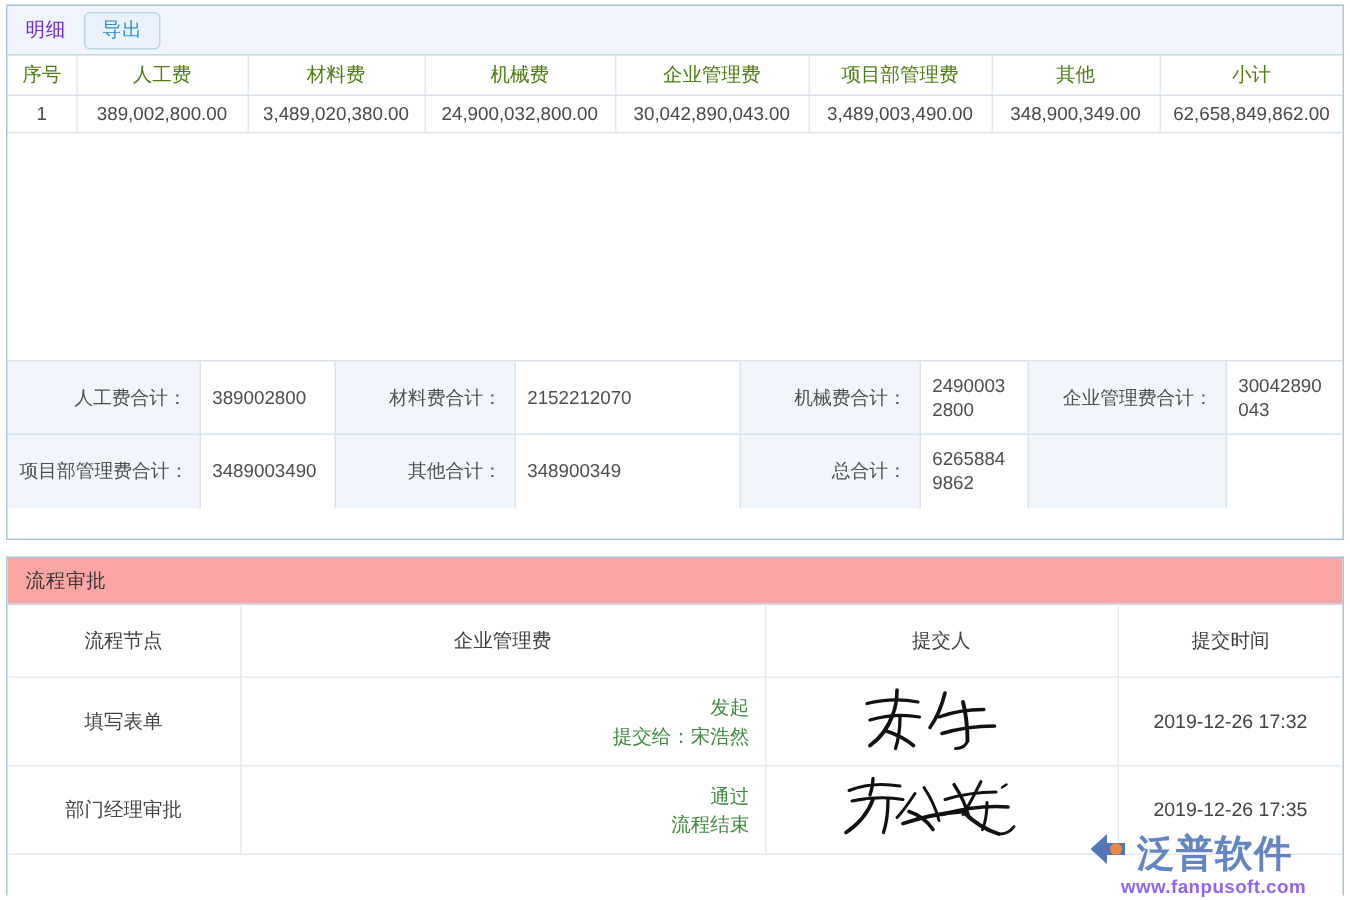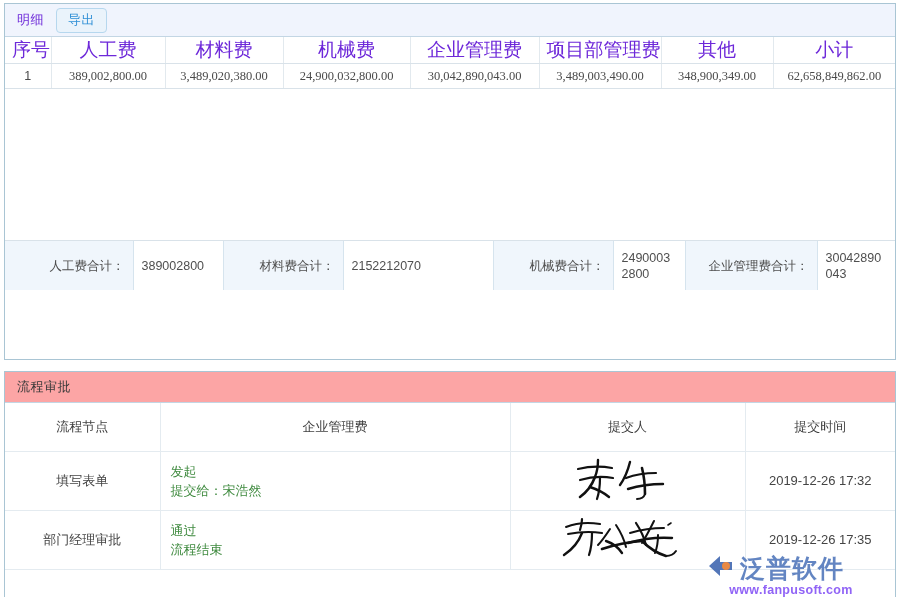--- a/index.html
+++ b/index.html
@@ -63,26 +63,26 @@
     font-size: 12.5px;
     color: #4a4a4a;
     height: 25px;
     padding: 0 7px;
     text-align: center;
     white-space: nowrap;
     overflow: hidden;
   }
   table.grid th {
     background: #ffffff;
-    color: #6d28d9;
-    font-size: 19px;
+    color: #4d7c0f;
+    font-size: 13px;
     height: 26px;
   }
   table.grid td:last-child, table.grid th:last-child { border-right: none; }
-  table.grid td.num { text-align: center; font-family: Liberation Serif, serif; }
+  table.grid td.num { text-align: center; }
   .grid-body-filler {
     height: 152px;
     background: #ffffff;
     border-bottom: 1px solid #d9e2e9;
   }
 
   
   table.summary {
     width: 100%;
     border-collapse: collapse;
@@ -163,29 +163,29 @@
   table.approval td { height: 59px; }
   table.approval th:last-child, table.approval td:last-child { border-right: none; }
   td.node-cell { text-align: center; color: #3f3f3f; }
   td.opinion-cell {
     text-align: left;
     color: #3f8a3f;
     font-size: 12.5px;
     line-height: 19px;
     padding-left: 14px;
   }
-  .opinion-line { display: block; color: #3f8a3f; }
+  .opinion-line { display: block; color: #3f8a3f; text-align: right; }
   td.signer-cell { text-align: center; }
   td.time-cell { text-align: center; color: #3f3f3f; font-size: 12.5px; }
   .sig { display: inline-block; }
 
   
   .watermark {
     position: absolute;
-    right: 24px;
+    right: 6px;
     bottom: 4px;
     width: 170px;
     height: 44px;
     pointer-events: none;
     opacity: .95;
   }
   .wm-row { display: flex; align-items: center; gap: 4px; }
   .wm-text {
     font-size: 25px;
     font-weight: bold;
@@ -267,20 +267,30 @@
       <tbody>
         <tr>
           <td class="sum-label">人工费合计：</td>
           <td class="sum-value">389002800</td>
           <td class="sum-label">材料费合计：</td>
           <td class="sum-value">2152212070</td>
           <td class="sum-label">机械费合计：</td>
           <td class="sum-value">24900032800</td>
           <td class="sum-label">企业管理费合计：</td>
           <td class="sum-value">30042890043</td>
+        </tr>
+        <tr>
+          <td class="sum-label">项目部管理费合计：</td>
+          <td class="sum-value">3489003490</td>
+          <td class="sum-label">其他合计：</td>
+          <td class="sum-value">348900349</td>
+          <td class="sum-label">总合计：</td>
+          <td class="sum-value">62658849862</td>
+          <td class="sum-empty"></td>
+          <td class="sum-empty-white"></td>
         </tr>
       </tbody>
     </table>
   </div>
 
   <div class="approval-panel">
     <div class="approval-head">
       <span class="approval-head-title">流程审批</span>
     </div>
 

